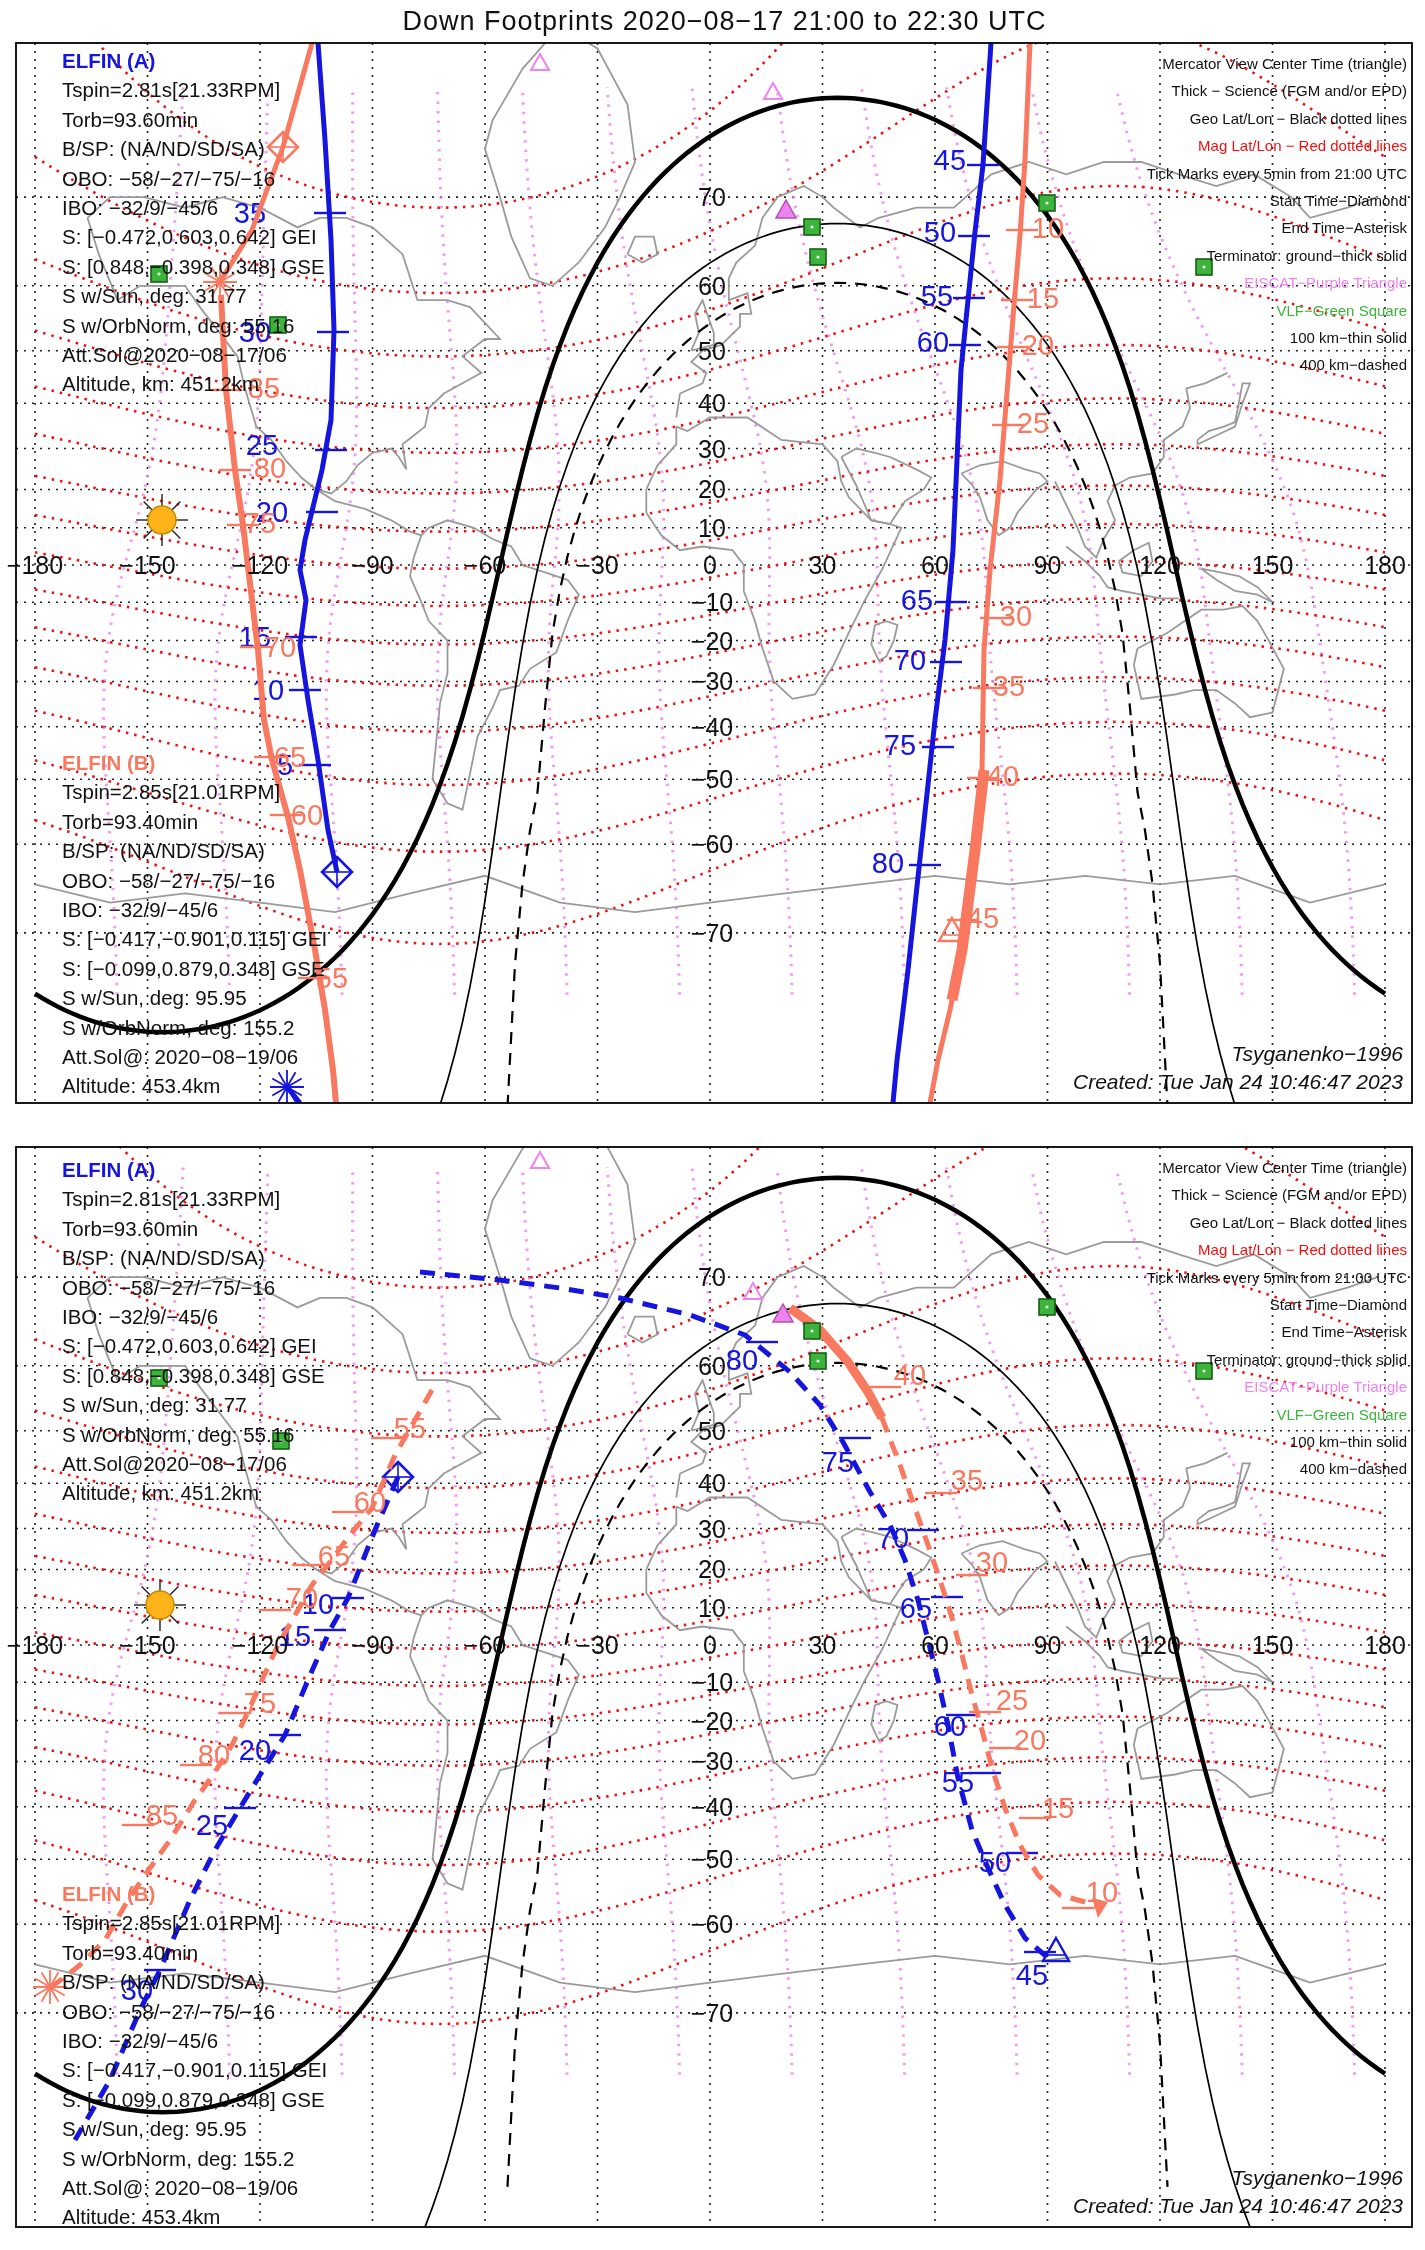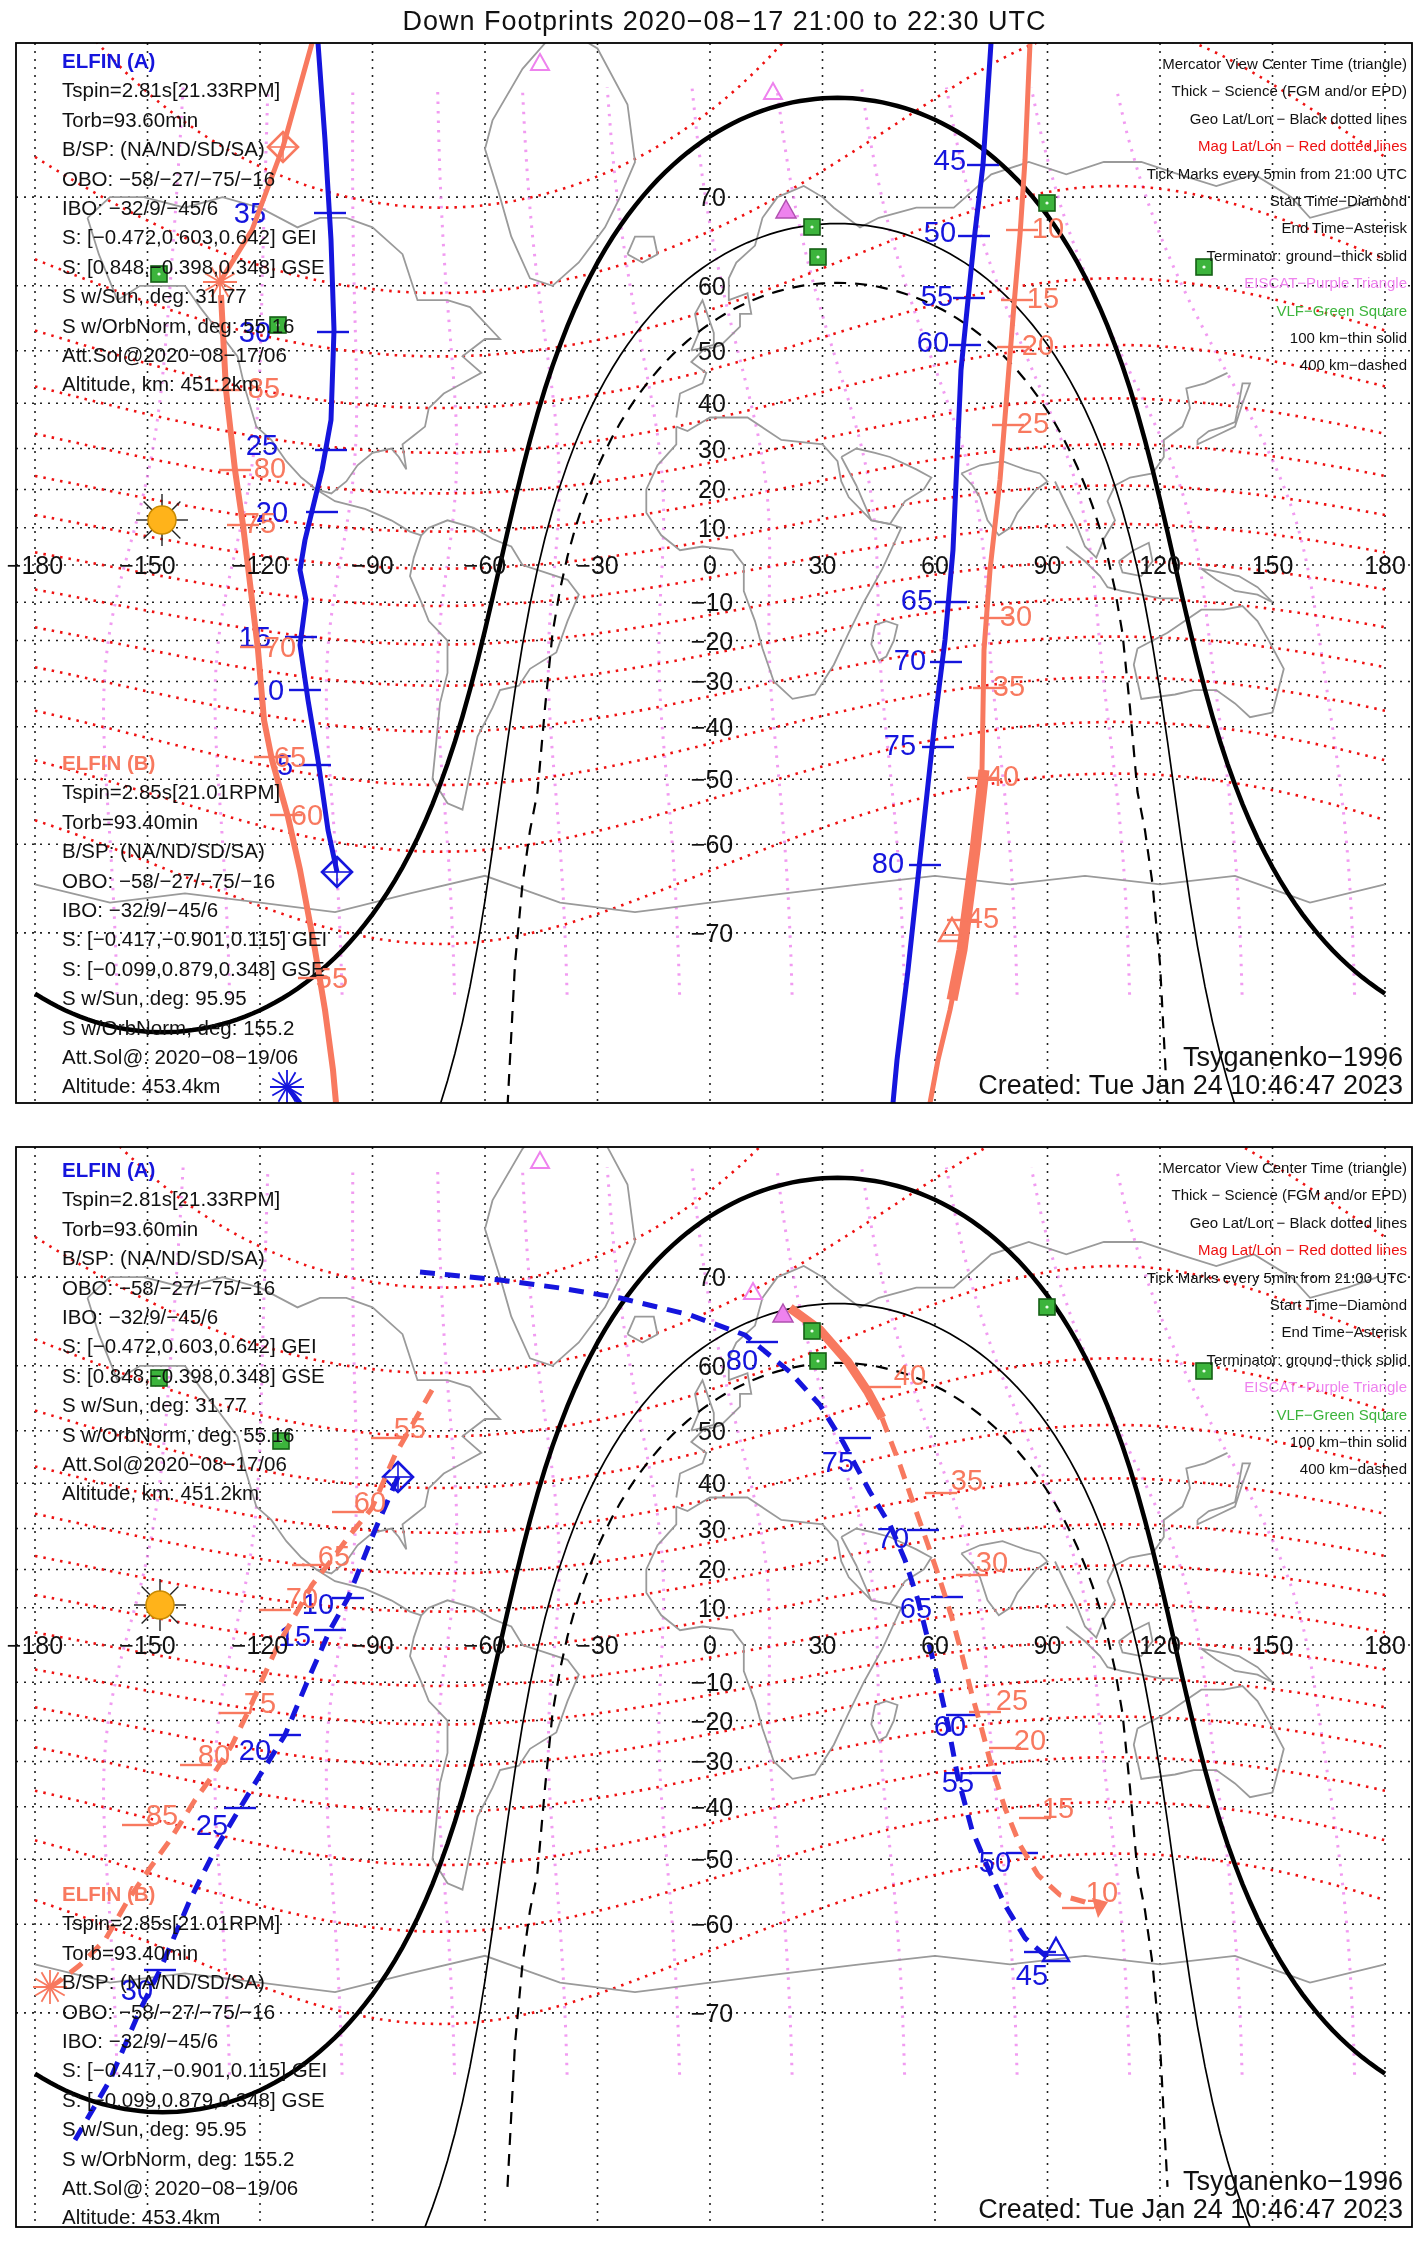--- a/index.html
+++ b/index.html
@@ -3,21 +3,21 @@
 <meta charset="utf-8">
 <style>
   html,body{margin:0;padding:0;background:#ffffff;}
   #stage{position:relative;width:1425px;height:2250px;background:#fff;
          font-family:"Liberation Sans",sans-serif;overflow:hidden;}
   #map{position:absolute;left:0;top:0;}
   .title{position:absolute;left:12px;width:1425px;text-align:center;font-size:27px;
          letter-spacing:1px;color:#111;white-space:pre;}
   .info{position:absolute;left:26px;font-size:20.5px;color:#111;line-height:29.4px;white-space:pre;margin-left:36px;}
   .legend{position:absolute;right:18px;text-align:right;font-size:15px;color:#111;line-height:27.4px;white-space:pre;}
-  .credit{position:absolute;right:22px;text-align:right;font-size:27px;color:#111;white-space:pre;}
+  .credit{position:absolute;right:22px;text-align:right;font-size:21px;color:#111;white-space:pre;font-style:italic;}
 </style>
 </head>
 <body>
 
 <div id="stage">
   <svg id="map" width="1425" height="2250">
       <defs>
         <clipPath id="clip0">
           <rect x="16" y="43" width="1396" height="1060"></rect>
         </clipPath>

